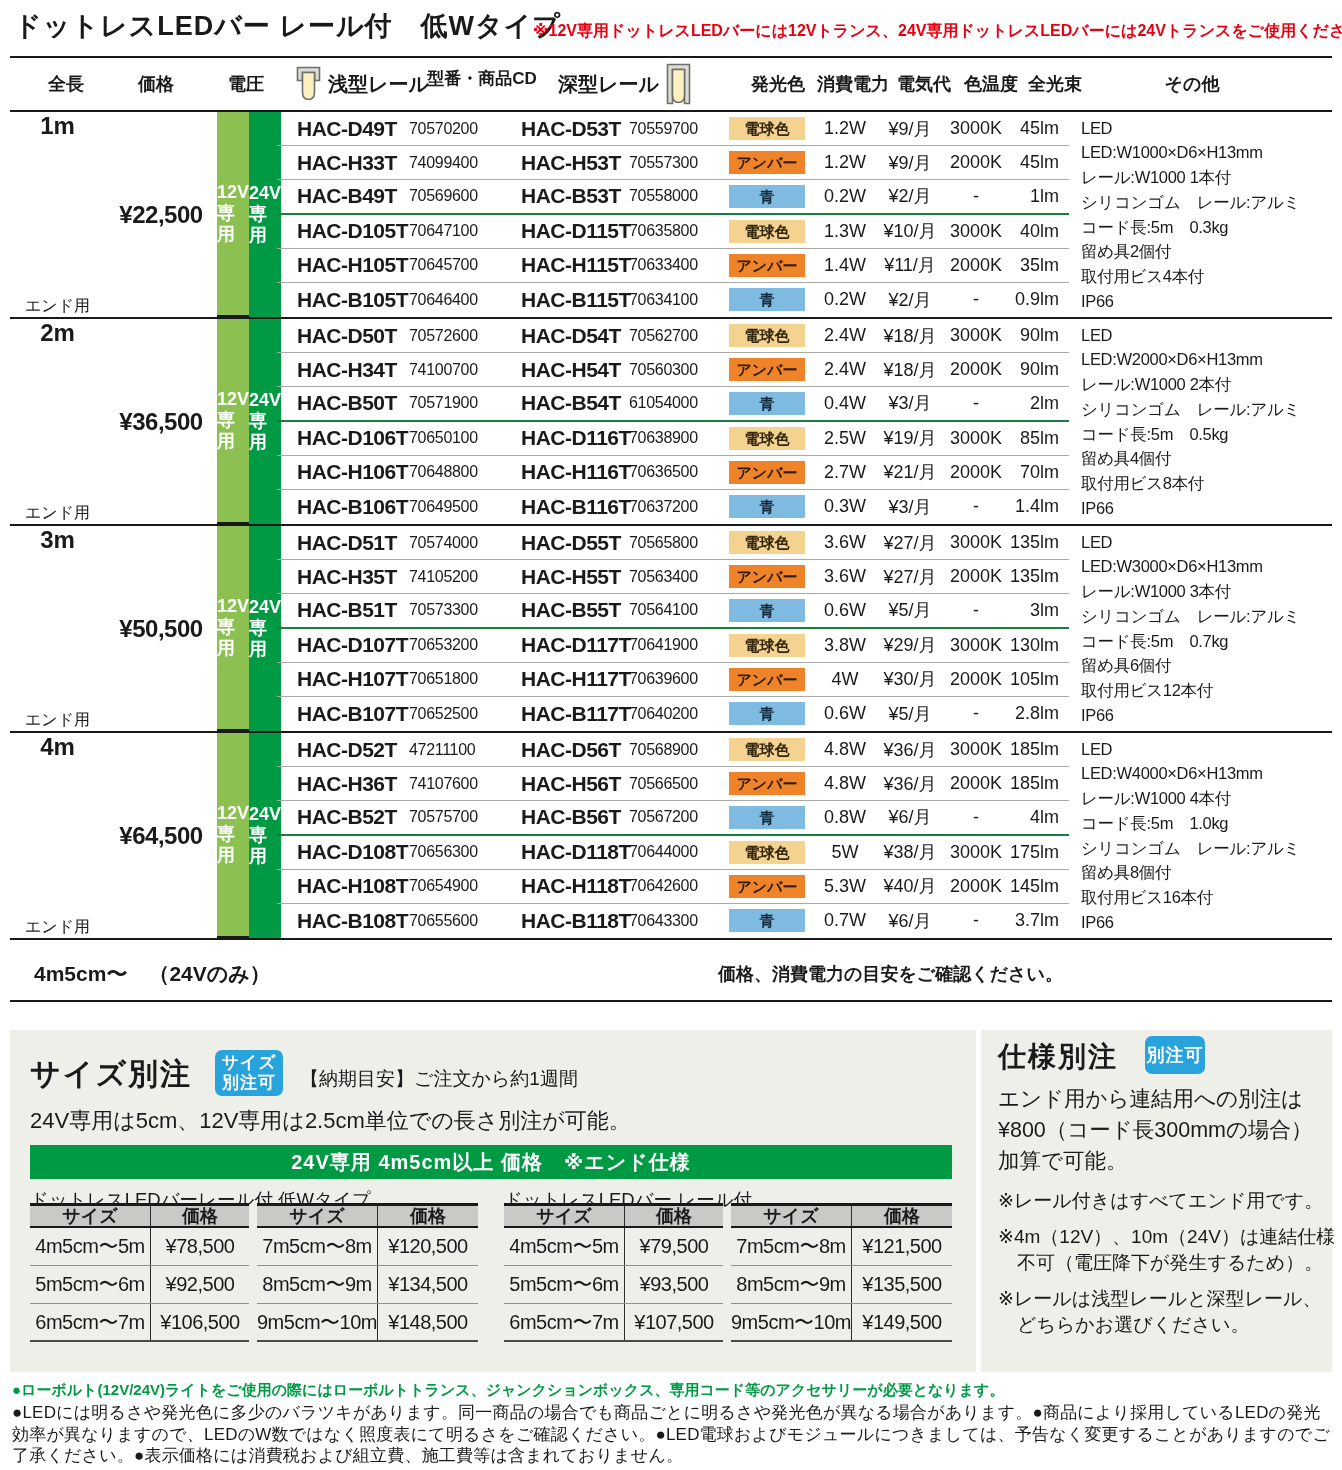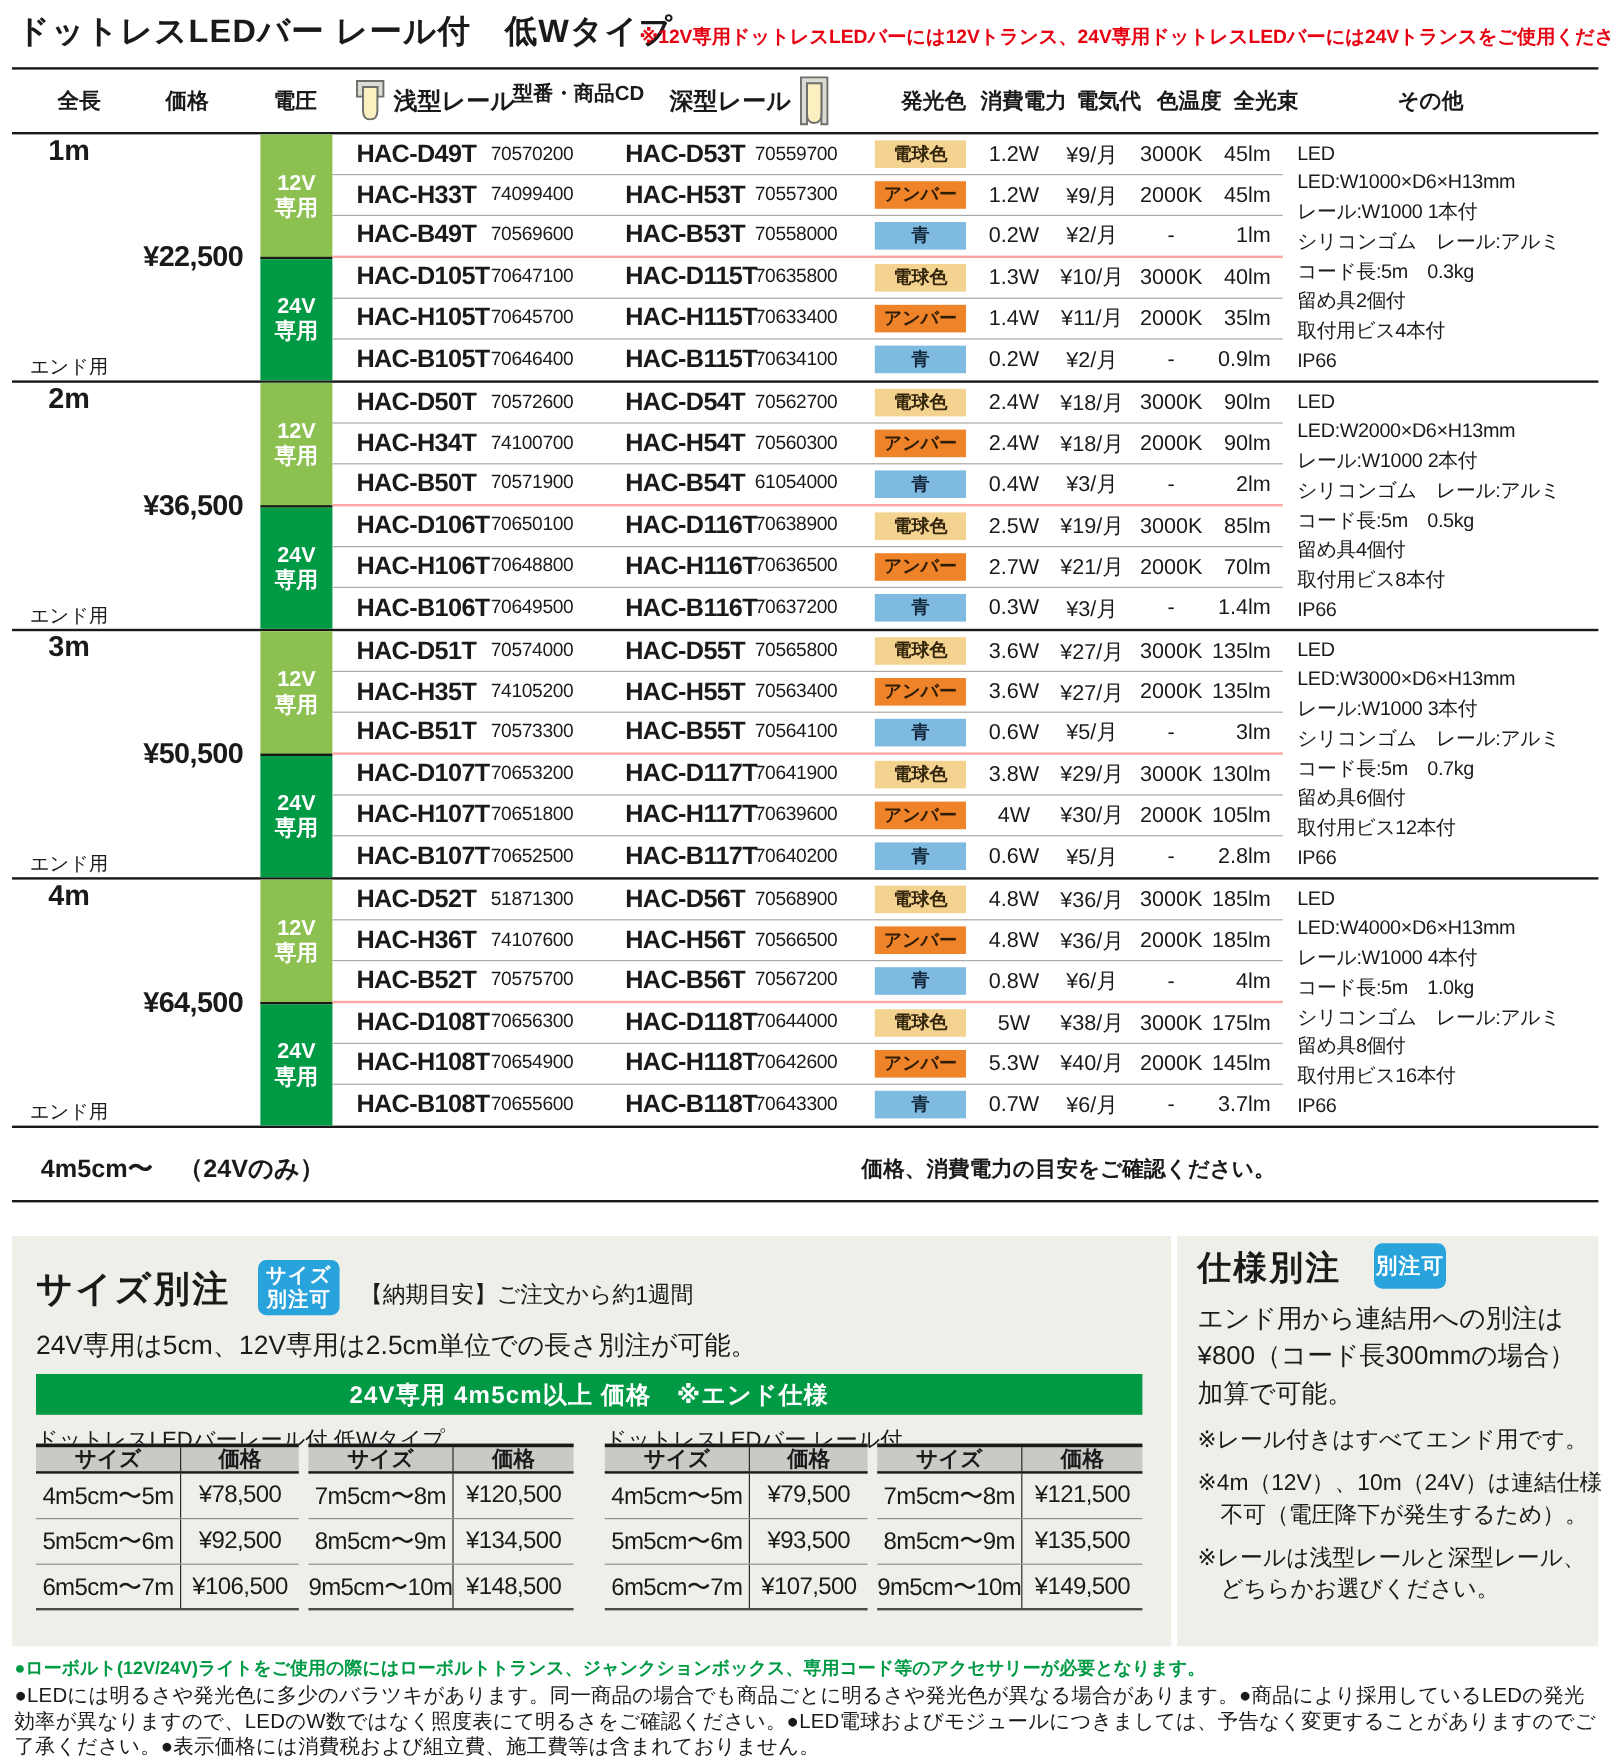--- a/index.html
+++ b/index.html
@@ -21,27 +21,27 @@
 .th{position:absolute;top:50%;transform:translate(-50%,-50%);font-weight:bold;font-size:18px;white-space:nowrap}
 .hgroup{position:absolute;top:50%;transform:translateY(-50%);display:flex;align-items:center;gap:7px;font-weight:bold;font-size:20px;white-space:nowrap}
 .th-modelcd{position:absolute;left:482px;top:38%;transform:translate(-50%,-50%);font-weight:bold;font-size:17px;white-space:nowrap}
 
 .table-wrap{position:absolute;left:10px;top:110px;width:1322px;border-top:2px solid #191919}
 .block{display:flex;height:207px;border-bottom:2px solid #191919}
 .c-length{width:95px;display:flex;flex-direction:column;justify-content:space-between;align-items:center}
 .len-main{font-size:24px;font-weight:bold}
 .len-sub{font-size:16px;margin-top:3px}
 .c-price{width:112px;display:flex;align-items:center;justify-content:center;font-size:24px;font-weight:bold;letter-spacing:-0.5px}
-.c-voltage{width:60px;display:flex;flex-direction:column}
+.c-voltage{width:60px;display:flex;}
 .v{flex:1;display:flex;flex-direction:column;align-items:center;justify-content:center;color:#fff;font-weight:bold;font-size:18px;line-height:1.18}
 .v12{background:var(--g12);border-bottom:2px solid #191919}
 .v24{background:var(--g24)}
 .rows{width:792px;display:grid;grid-template-rows:repeat(6,1fr)}
 .row{display:grid;grid-template-columns:132px 92px 128px 90px 96px 60px 70px 62px 62px;align-items:center;border-bottom:1px solid #A9A9A6}
-.row:nth-child(3){border-bottom:2px solid #fca5a5}
+.row:nth-child(3){border-bottom:2px solid #15803d}
 .row:nth-child(6){border-bottom:none}
 .m{font-size:21px;font-weight:bold;padding-left:20px;letter-spacing:-0.5px;white-space:nowrap}
 .cd{font-size:16px;letter-spacing:-0.3px;white-space:nowrap}
 .chipw{display:flex;justify-content:center}
 .chip{width:76px;height:23px;line-height:23px;text-align:center;font-size:15px;font-weight:bold;color:#32250c}
 .chip.warm{background:var(--warm)}
 .chip.amber{background:var(--amber);color:#2e1c04}
 .chip.blue{background:var(--blue);color:#15293c}
 .num{font-size:18px;text-align:center;white-space:nowrap}
 .flux{text-align:right;padding-right:10px}
@@ -460,21 +460,21 @@
           <div>専用</div>
         </div>
         <div class="v v24">
           <div>24V</div>
           <div>専用</div>
         </div>
       </div>
       <div class="rows">
         <div class="row">
           <div class="m">HAC-D52T</div>
-          <div class="cd">51871300</div>
+          <div class="cd">47211100</div>
           <div class="m">HAC-D56T</div>
           <div class="cd">70568900</div>
           <div class="chipw">
             <div class="chip warm" style="display: inline-block;">電球色</div>
           </div>
           <div class="num">4.8W</div>
           <div class="num">¥36/月</div>
           <div class="num">3000K</div>
           <div class="num flux">185lm</div>
         </div>

